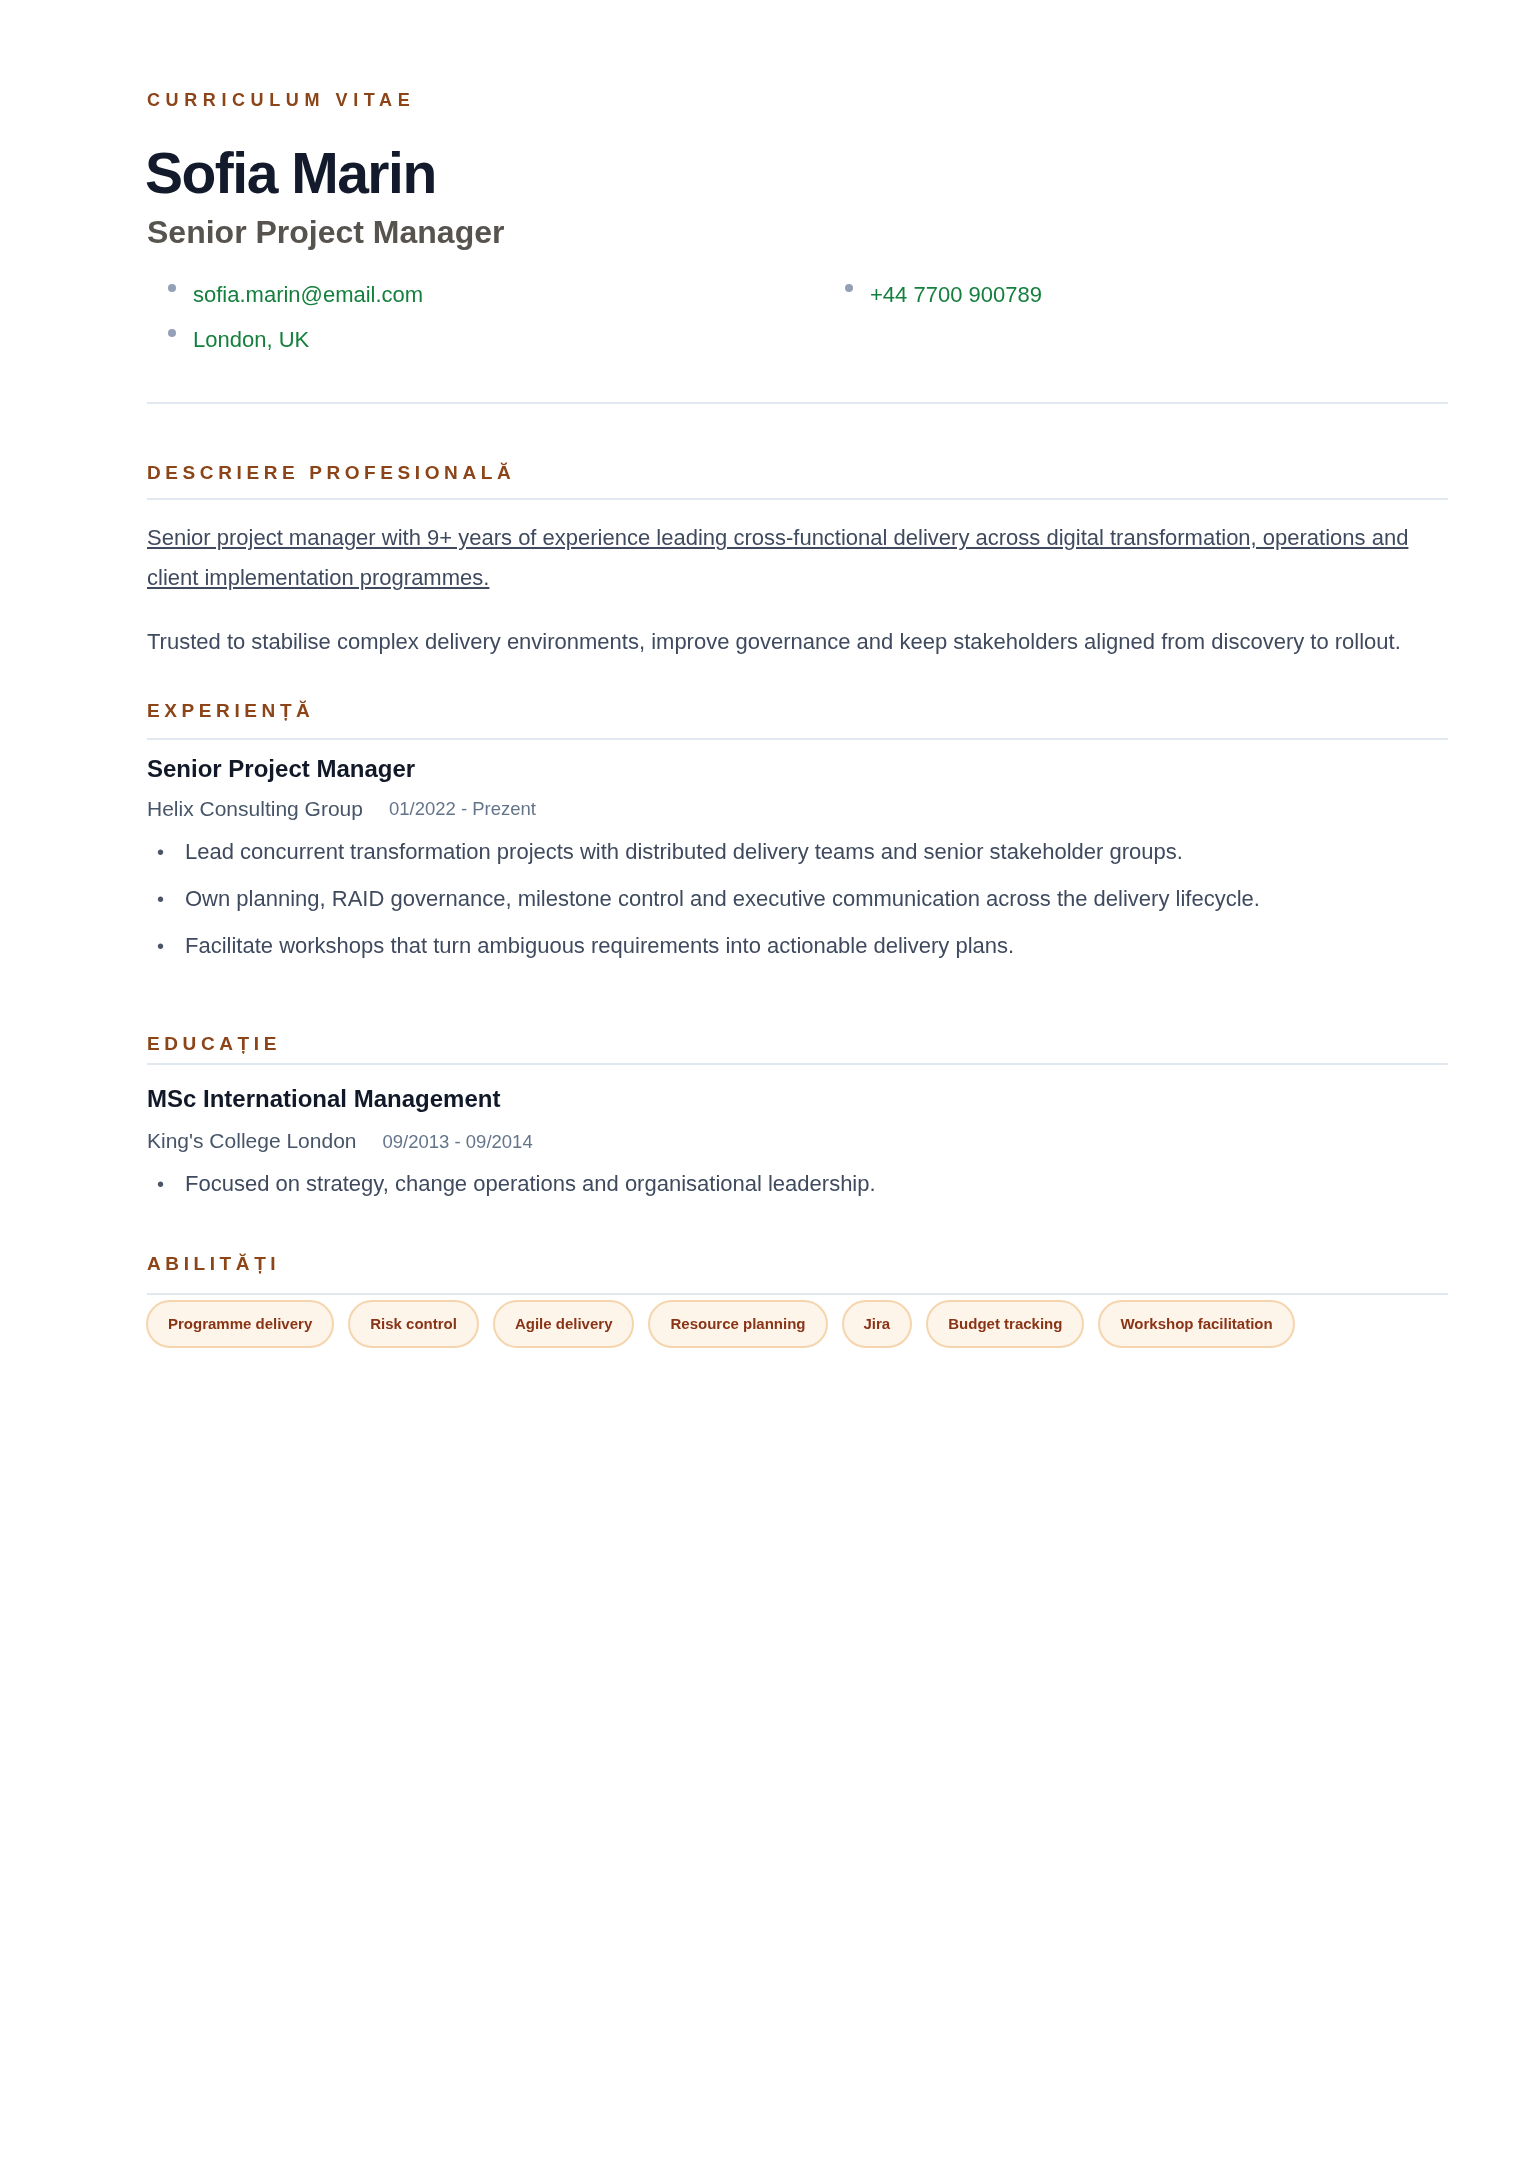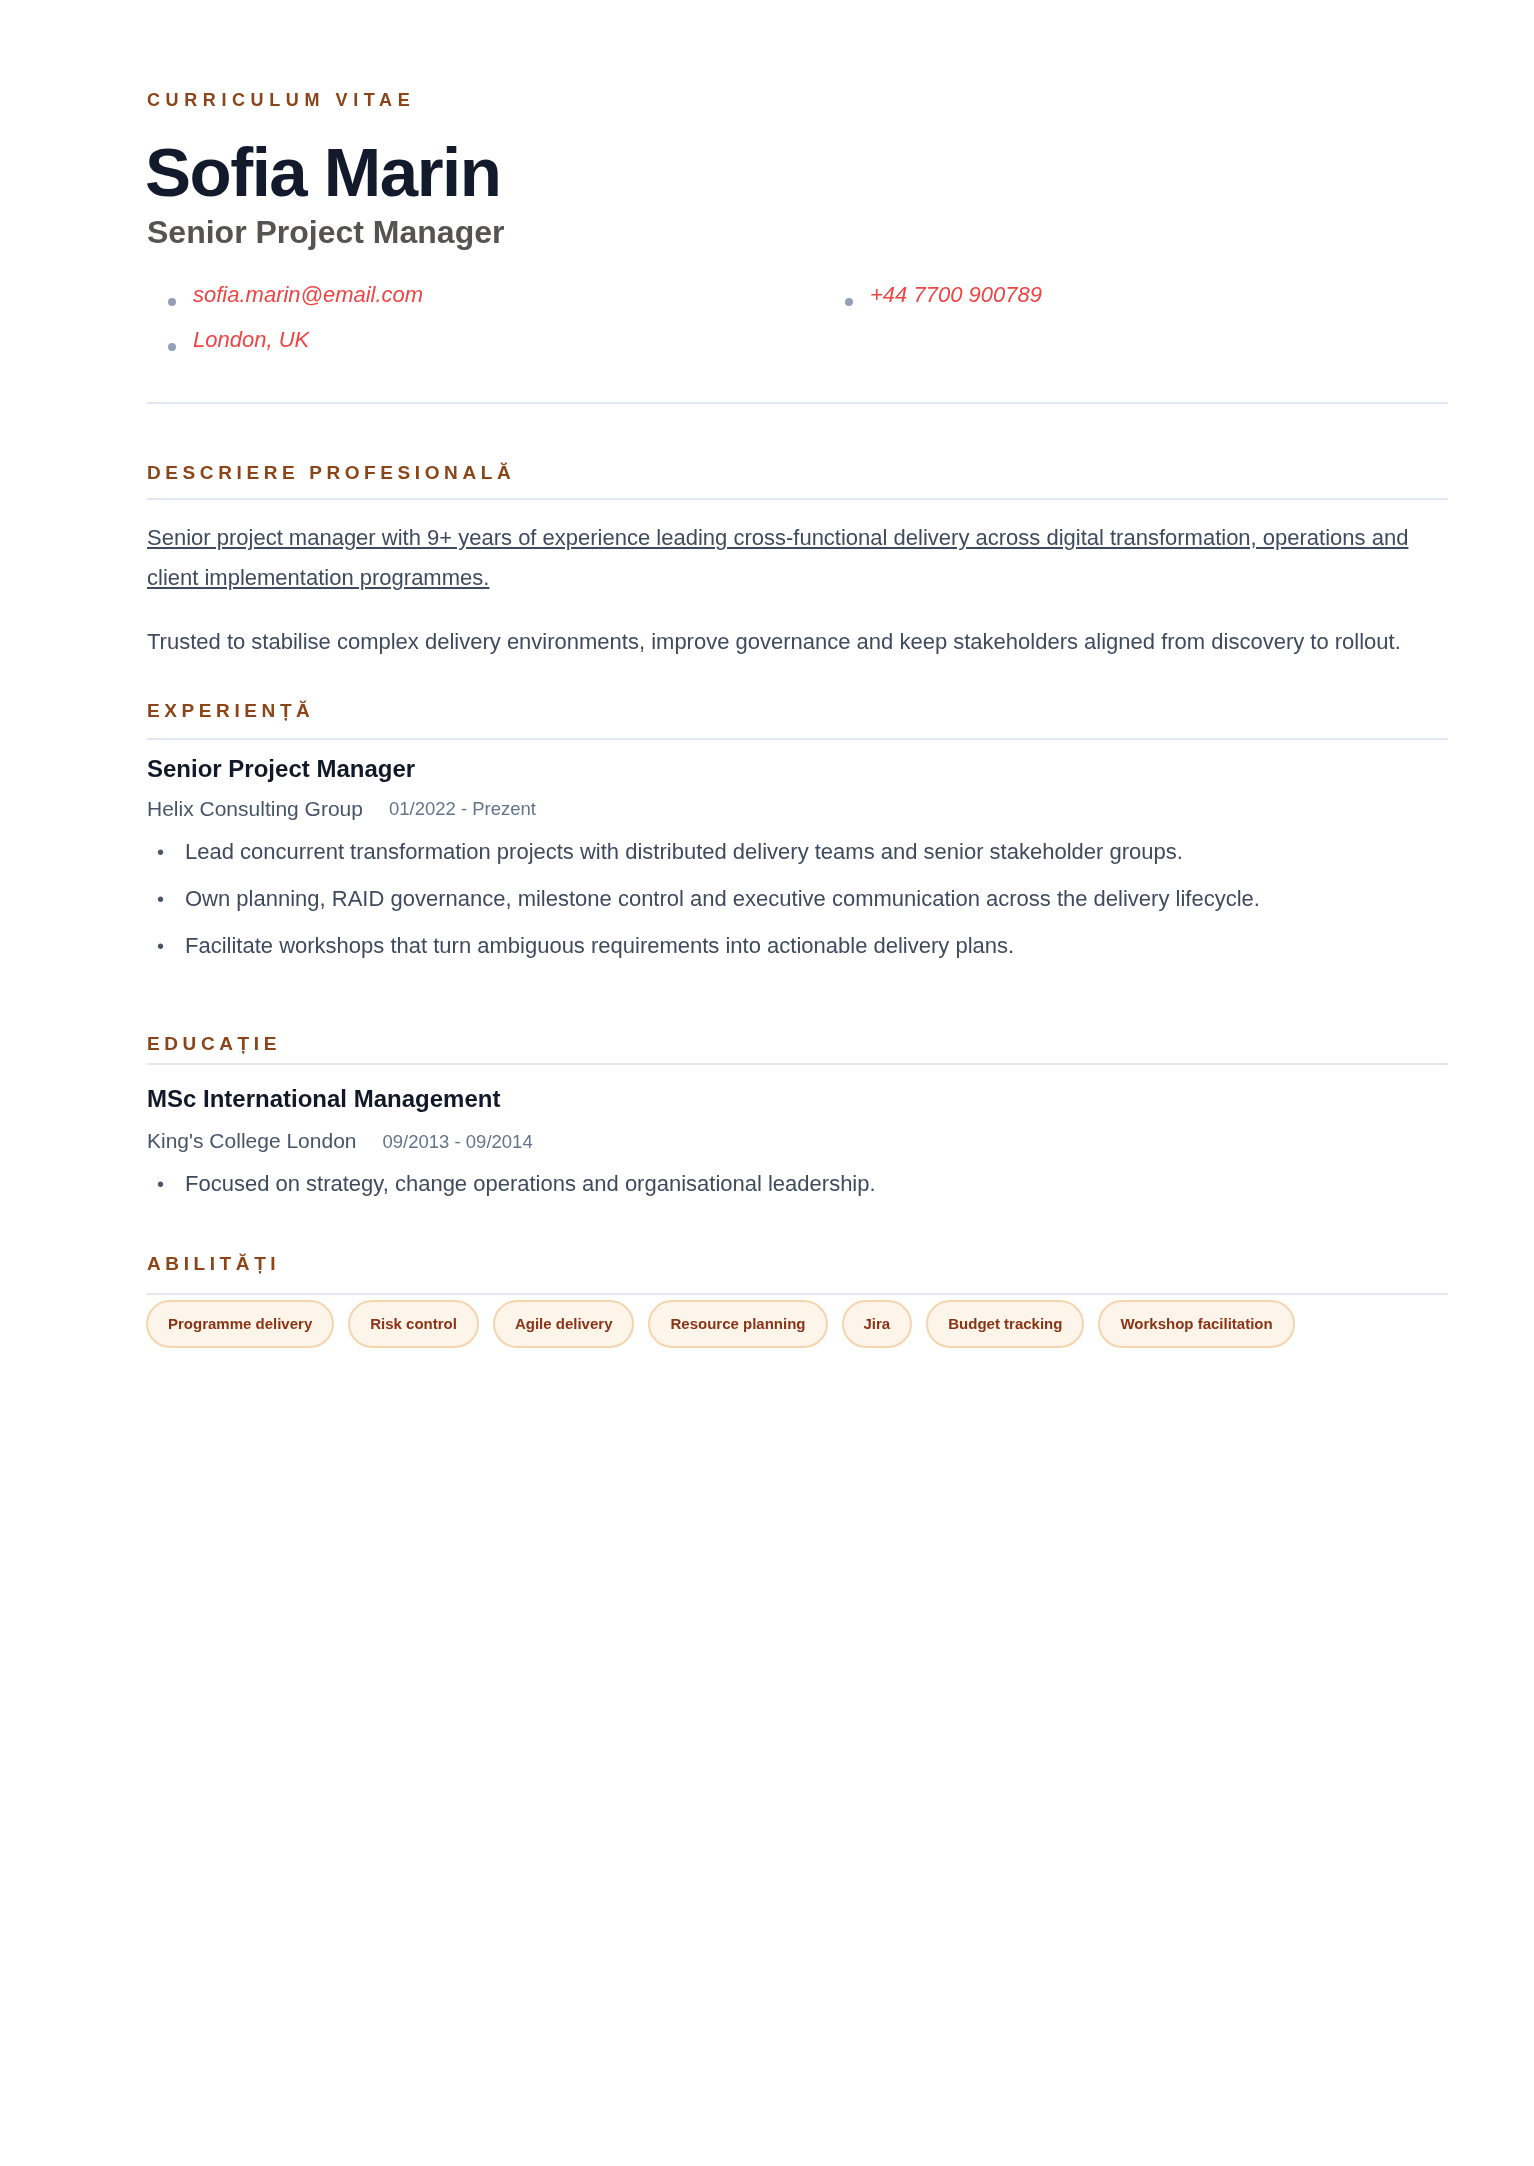--- a/index.html
+++ b/index.html
@@ -1,24 +1,24 @@
 <!DOCTYPE html>
 <html><head>
 <meta charset="utf-8">
 <style>
   html, body { margin:0; padding:0; background:#ffffff; }
   body { width:1534px; height:2166px; position:relative; overflow:hidden;
          font-family:"Liberation Sans", "DejaVu Sans", sans-serif; color:#3f4a5c; }
   .abs { position:absolute; white-space:nowrap; }
   .cv-label { left:147px; top:91px; font-size:18px; line-height:18px; font-weight:700;
               letter-spacing:5.6px; color:#8b4518; }
-  .name { left:145px; top:130px; font-size:69px; line-height:86px; font-weight:700;
+  .name { left:145px; top:130px; font-size:57px; line-height:86px; font-weight:700;
           color:#131a2b; letter-spacing:-1.5px; }
   .subtitle { left:147px; top:216px; font-size:32px; line-height:32px; font-weight:700; color:#57534e; }
-  .contact { font-size:22px; line-height:22px; color:#ef4444; display:flex; align-items:flex-end;font-style:italic; }
+  .contact { font-size:22px; line-height:22px; color:#15803d; display:flex; align-items:flex-start; }
   .contact .dot { width:8px; height:8px; border-radius:50%; background:#94a0b8; margin-right:17px; flex:none; }
   .rule { position:absolute; left:147px; width:1301px; height:2px; background:#e2e8f0; }
   .sec-h { left:147px; font-size:19px; line-height:19px; font-weight:700; letter-spacing:4.6px; color:#8b4518; }
   .para { left:147px; width:1310px; font-size:22px; line-height:40px; color:#3f4a5e; white-space:normal; }
   .item-title { left:147px; font-size:24px; line-height:24px; font-weight:700; color:#111827; }
   .meta { left:147px; font-size:21px; line-height:21px; display:flex; align-items:baseline; }
   .meta .org { color:#475569; }
   .meta .date { color:#64748b; font-size:18.5px; margin-left:26px; }
   .bullet { left:157px; font-size:22px; line-height:22px; color:#3f4a5e; display:flex; align-items:baseline; }
   .bullet .b { width:28px; flex:none; color:#4b5568; font-size:20px; }

